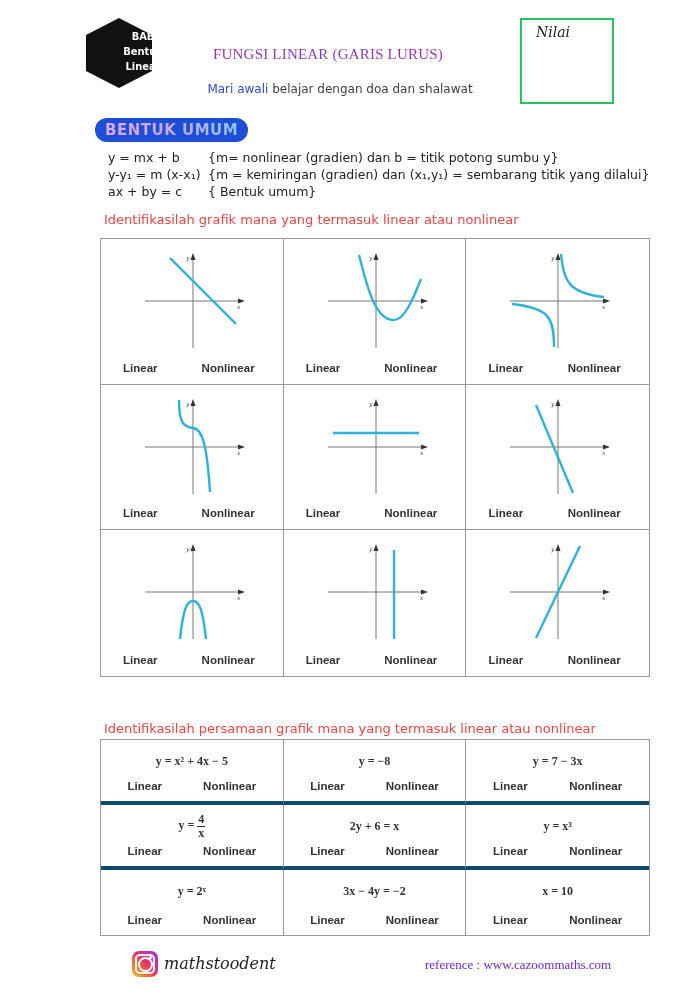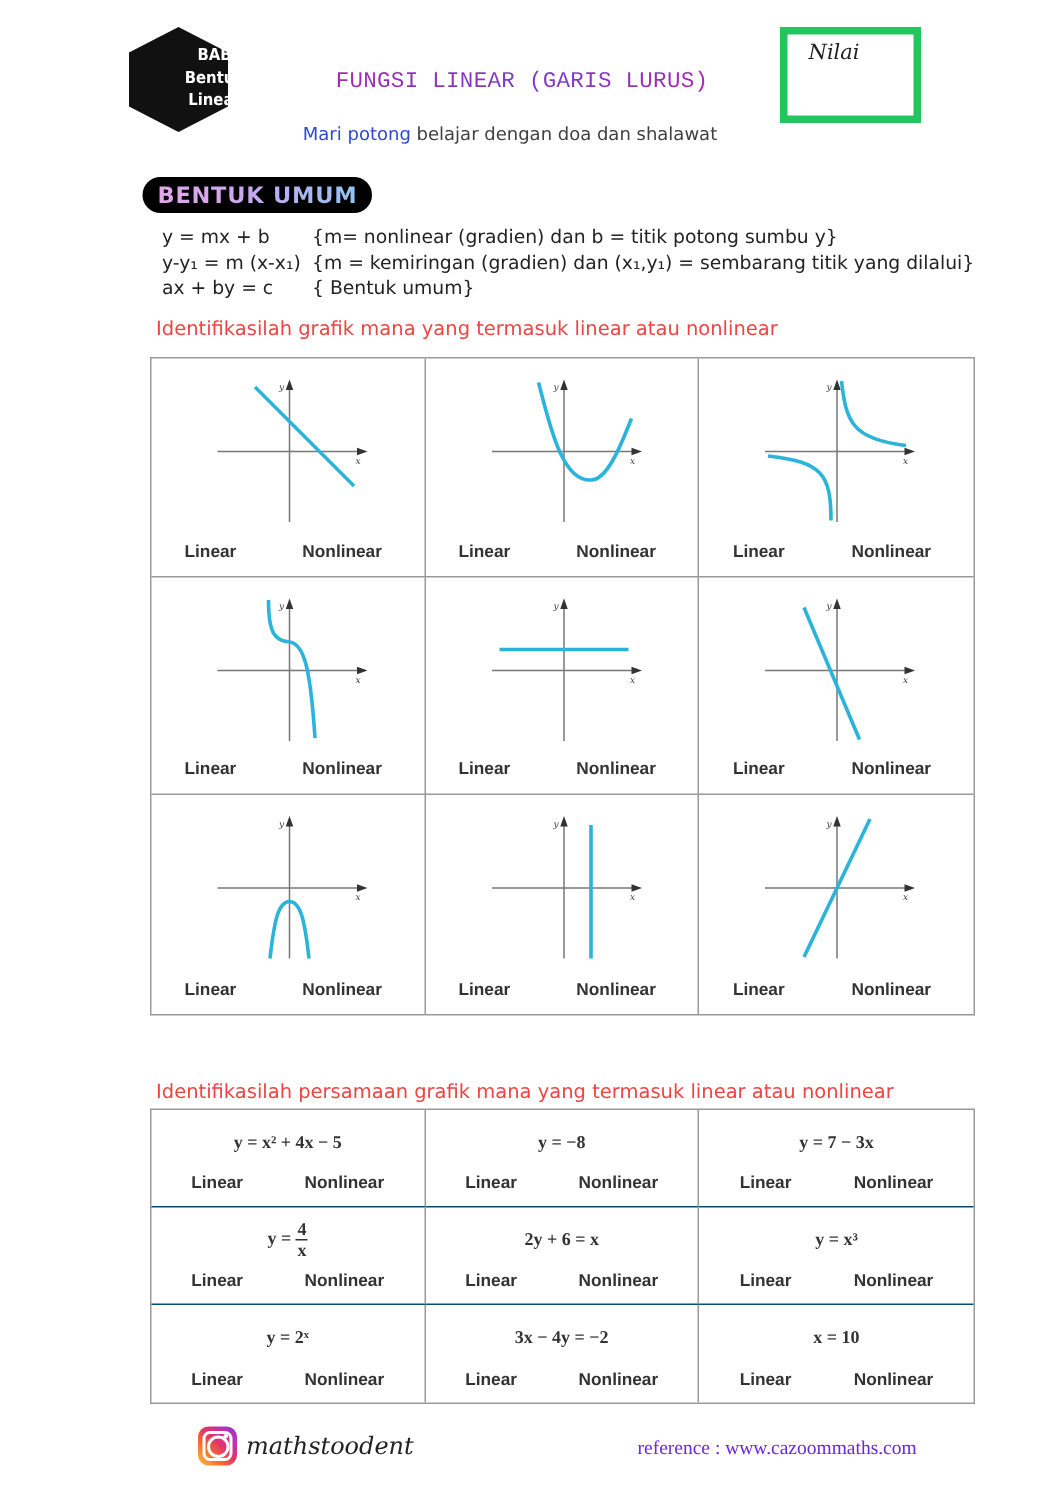--- a/index.html
+++ b/index.html
@@ -3,47 +3,47 @@
 <meta charset="utf-8">
 <style>
   html, body { margin:0; padding:0; background:#ffffff; }
   body { width:700px; height:991px; position:relative; overflow:hidden; font-family:"DejaVu Sans", sans-serif; color:#222; }
   .abs { position:absolute; }
 
   
   .hex { left:86px; top:18px; width:66px; height:70px; }
   .hex svg { position:absolute; left:0; top:0; }
   .hex-text { position:absolute; left:0; top:11px; width:66px; text-align:center; color:#fff; font-family:"DejaVu Sans Condensed","DejaVu Sans", sans-serif; font-weight:bold; font-size:11px; line-height:15px;padding-left:24px; }
-  .title { left:178px; top:46px; width:340px; text-align:center; font-family:Liberation Mono, monospace; font-size:15px; letter-spacing:0.2px; color:#8a2fb8; }
+  .title { left:158px; top:46px; width:340px; text-align:center; font-family:Liberation Serif, serif; font-size:15px; letter-spacing:0.2px; color:#8a2fb8; }
   .title span { background:linear-gradient(90deg,#a32ab0 0%, #7a3cc6 50%, #a32ab0 100%); -webkit-background-clip:text; background-clip:text; color:transparent; }
   .subtitle { left:170px; top:82px; width:340px; text-align:center; font-family:"DejaVu Sans", sans-serif; font-size:12px; }
   .subtitle .s1 { color:#2f47d4; }
   .subtitle .s2 { color:#404040; }
-  .nilai-box { left:520px; top:18px; width:94px; height:64px; border:5px solid #22c55e; box-sizing:border-box; }
+  .nilai-box { left:520px; top:18px; width:94px; height:86px; border:2px solid #22c55e; box-sizing:border-box; }
   .nilai-label { position:absolute; left:14px; top:4px; font-family:"DejaVu Serif", serif; font-style:italic; font-size:14px; color:#222; }
 
   
-  .pill { left:95px; top:118px; height:24px; padding:0 10px; border-radius:12px; background:#000000; display:flex; align-items:center; }
+  .pill { left:95px; top:118px; height:24px; padding:0 10px; border-radius:12px; background:#1d4ed8; display:flex; align-items:center; }
   .pill span { font-family:"DejaVu Sans", sans-serif; font-weight:bold; font-size:15px; letter-spacing:0.5px; background:linear-gradient(90deg,#e4a6ea 0%, #c8a7f0 45%, #8fc4f2 100%); -webkit-background-clip:text; background-clip:text; color:transparent; }
   .formula { left:108px; font-size:12.5px; color:#222; line-height:16px; white-space:nowrap; }
   .formula .desc { position:absolute; left:100px; top:0; white-space:nowrap; }
   .instr { left:104px; font-size:13px; color:#ef4444; white-space:nowrap; }
 
   
   .grid { left:100px; top:238px; width:550px; height:439px; border:1px solid #999; box-sizing:border-box; display:grid; grid-template-columns:1fr 1fr 1fr; grid-template-rows:1fr 1fr 1fr; }
   .cell { border-right:1px solid #999; border-bottom:1px solid #999; position:relative; box-sizing:border-box; }
   .cell.c3 { border-right:none; }
   .cell.r3 { border-bottom:none; }
   .cell svg { position:absolute; left:0; top:0; }
   .choices { position:absolute; left:0; right:0; bottom:10px; display:flex; justify-content:space-around; font-family:"Liberation Sans", sans-serif; font-size:11.5px; font-weight:bold; color:#333; padding:0 6px; }
   .choices span:first-child { margin-left:-6px; }
 
   
   .etable { left:100px; top:739px; width:550px; height:197px; border:1px solid #999; box-sizing:border-box; display:grid; grid-template-columns:1fr 1fr 1fr; grid-template-rows:1fr 1fr 1fr; }
-  .ecell { border-right:1px solid #999; border-bottom:1px solid #0c4a6e; position:relative; box-sizing:border-box; }
+  .ecell { border-right:1px solid #999; border-bottom:4px solid #0c4a6e; position:relative; box-sizing:border-box; }
   .ecell.c3 { border-right:none; }
   .ecell.r3 { border-bottom:none; }
   .eq { position:absolute; left:0; right:0; top:14px; text-align:center; font-family:"Liberation Serif", serif; font-size:12px; font-weight:bold; color:#333; }
   .eq.frac { top:8px; }
   .fr { display:inline-block; vertical-align:middle; text-align:center; line-height:13px; }
   .fr .num { display:block; border-bottom:1px solid #333; padding:0 1px; }
   .fr .den { display:block; }
   .echoices { position:absolute; left:0; right:0; bottom:9px; display:flex; justify-content:space-around; font-family:"Liberation Sans", sans-serif; font-size:11.5px; font-weight:bold; color:#333; padding:0 6px; }
 
   
@@ -63,21 +63,21 @@
   </svg>
   <div class="hex-text">
     <div>BAB</div>
     <div>Bentuk</div>
     <div>Linear</div>
   </div>
 </div>
 
 <div class="abs title"><span>FUNGSI LINEAR (GARIS LURUS)</span></div>
 <div class="abs subtitle">
-  <span class="s1">Mari potong</span>
+  <span class="s1">Mari awali</span>
   <span class="s2">belajar dengan doa dan shalawat</span>
 </div>
 
 <div class="abs nilai-box">
   <span class="nilai-label">Nilai</span>
 </div>
 
 <div class="abs pill">
   <span>BENTUK UMUM</span>
 </div>

